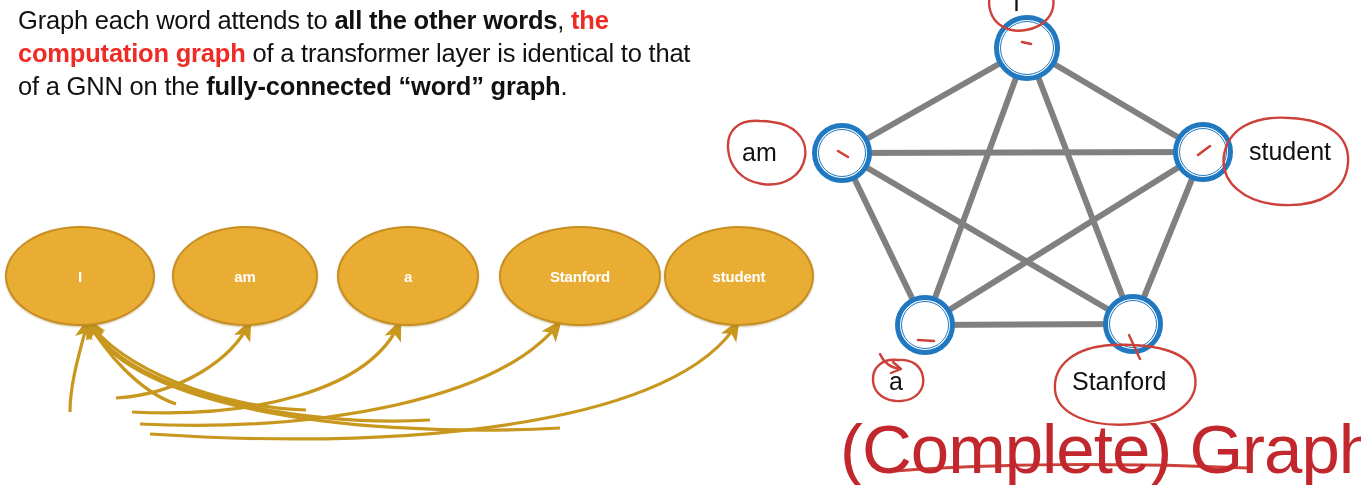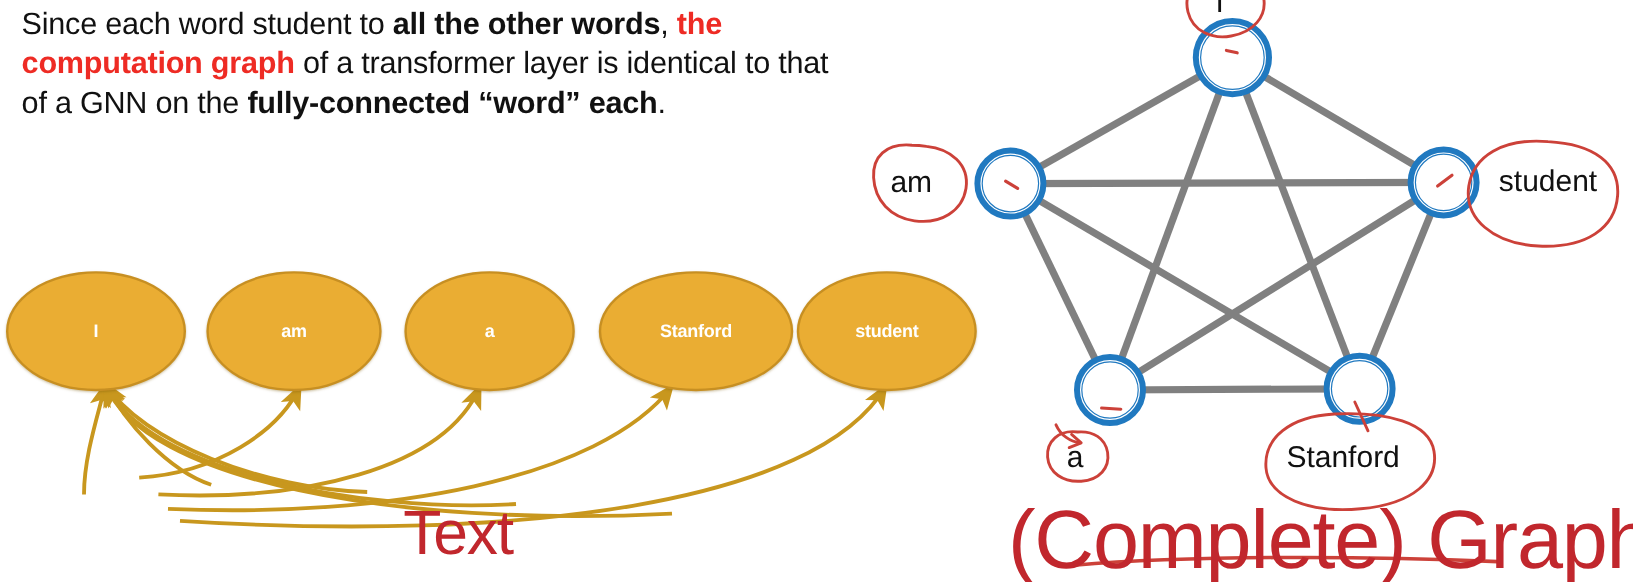--- a/index.html
+++ b/index.html
@@ -80,21 +80,21 @@
   }
   #caption-left{left:336px;top:415px;font-size:52px;letter-spacing:-1px;}
   #caption-right{left:840px;top:410px;font-size:69px;letter-spacing:-1px;}
 </style>
 </head>
 <body>
 
 <div id="root">
 
   <div class="paragraph">
-    <span>Since each word student to </span><span class="b">all the other words</span><span>, </span><span class="redb">the computation graph</span><span> of a transformer layer is identical to that of a GNN on the </span><span class="b">fully-connected “word” each</span><span>.</span>
+    <span>Graph each word attends to </span><span class="b">all the other words</span><span>, </span><span class="redb">the computation graph</span><span> of a transformer layer is identical to that of a GNN on the </span><span class="b">fully-connected “word” graph</span><span>.</span>
   </div>
 
   <svg class="overlay" viewBox="0 0 1361 485" xmlns="http://www.w3.org/2000/svg">
     <defs>
       <marker id="ah" markerWidth="9" markerHeight="9" refX="6.2" refY="3.2" orient="auto" markerUnits="strokeWidth">
         <path d="M0.4,0.4 L7.2,3.2 L0.4,6.0 L2.0,3.2 Z" fill="#c79417"></path>
       </marker>
     </defs>
     <g fill="none" stroke="#c79417" stroke-width="3.2" marker-end="url(#ah)" opacity="0.97">
 
@@ -193,16 +193,15 @@
       <path d="M918,340 L934,341" stroke-width="2.6"></path>
     </g>
   </svg>
 
   <div class="glabel" style="left:1013px;top:-12px;">I</div>
   <div class="glabel" style="left:742px;top:138px;">am</div>
   <div class="glabel" style="left:1249px;top:137px;">student</div>
   <div class="glabel" style="left:889px;top:367px;">a</div>
   <div class="glabel" style="left:1072px;top:367px;">Stanford</div>
 
-  <div class="caption-text" id="caption-left">Text</div>
   <div class="caption-text" id="caption-right">(Complete) Graph</div>
 
 </div>
 
 </body></html>

